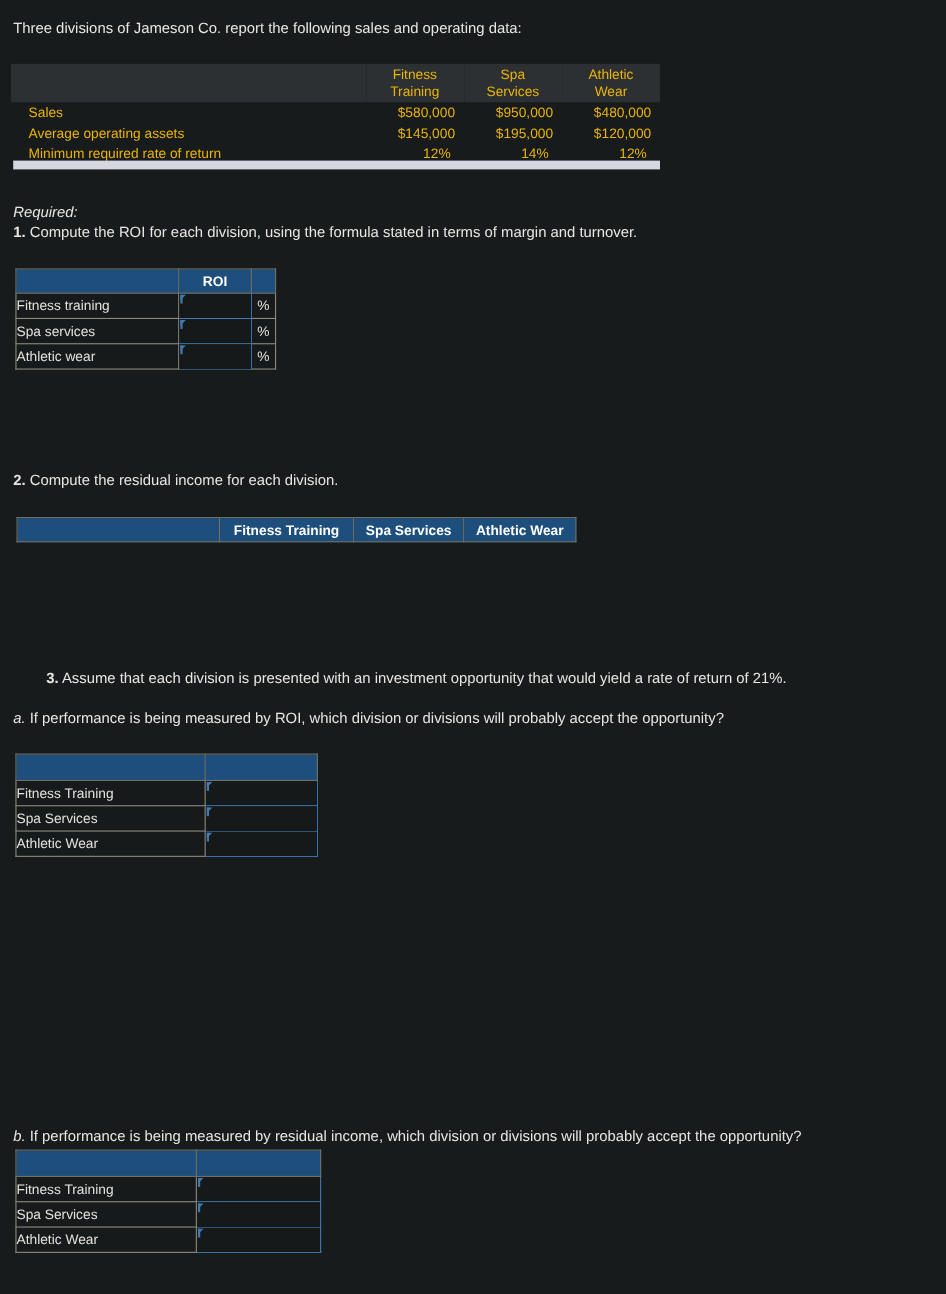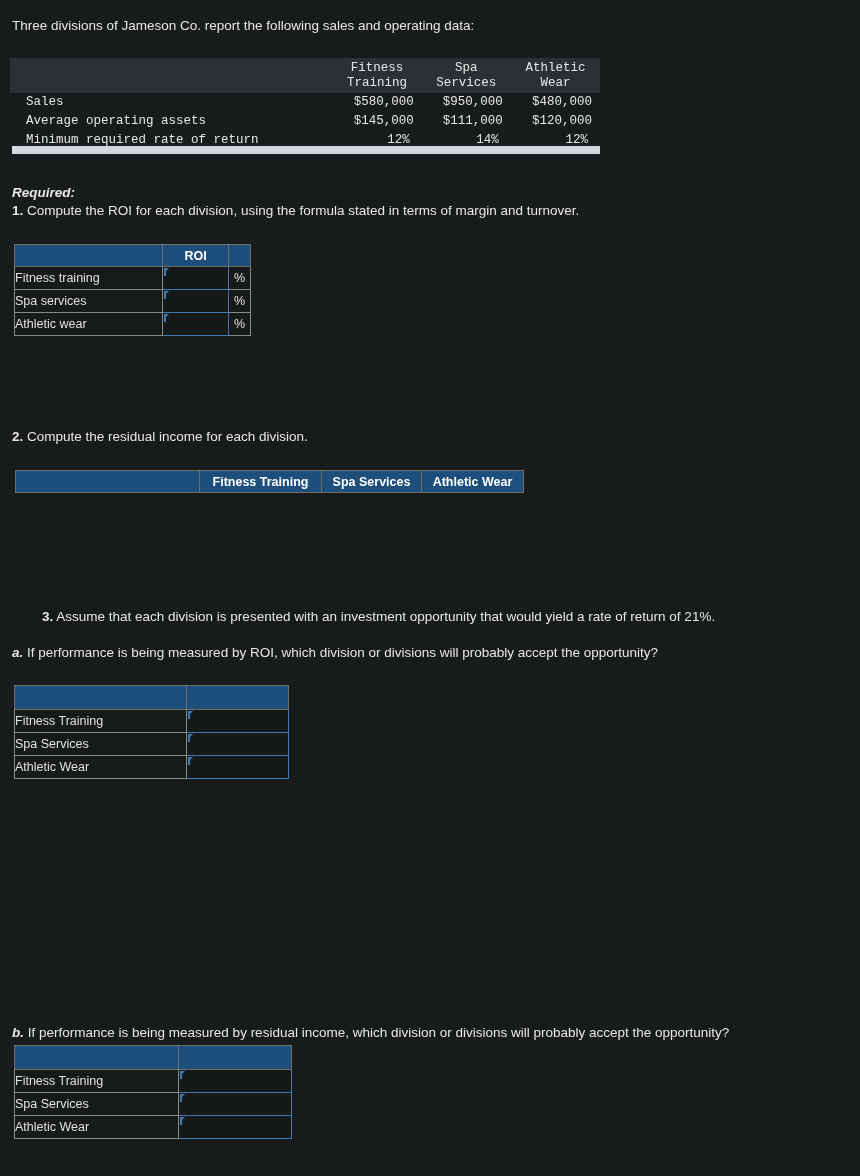--- a/index.html
+++ b/index.html
@@ -18,31 +18,31 @@
 
   
   .prompt {
     position: absolute;
     font-size: 13.5px;
     line-height: 1.45;
     color: #e8e6e3;
     white-space: nowrap;
   }
   .bold-num { font-weight: bold; }
-  .ital-bold { font-weight: bold; font-style: italic; }
+  .ital-bold { font-weight: normal; font-style: italic; }
 
   
   .data-table {
     position: absolute;
     left: 10px; top: 58px;
     width: 590px;
     border-collapse: collapse;
-    font-family: Liberation Mono, monospace;
-    font-size: 12.5px;
-    color: #e5e5e5;
+    font-family: Liberation Sans, sans-serif;
+    font-size: 12.5px;
+    color: #eab308;
   }
   .data-table th, .data-table td {
     padding: 0;
     border: none;
     font-weight: normal;
   }
   .data-table thead tr { background: #2c3032; }
   .data-table thead th {
     text-align: center;
     vertical-align: bottom;
@@ -173,21 +173,21 @@
   <tbody>
     <tr>
       <td class="row-label">Sales</td>
       <td class="num">$580,000</td>
       <td class="num">$950,000</td>
       <td class="num">$480,000</td>
     </tr>
     <tr>
       <td class="row-label">Average operating assets</td>
       <td class="num">$145,000</td>
-      <td class="num">$111,000</td>
+      <td class="num">$195,000</td>
       <td class="num">$120,000</td>
     </tr>
     <tr>
       <td class="row-label">Minimum required rate of return</td>
       <td class="num pct">12%</td>
       <td class="num pct">14%</td>
       <td class="num pct">12%</td>
     </tr>
   </tbody>
 </table>

